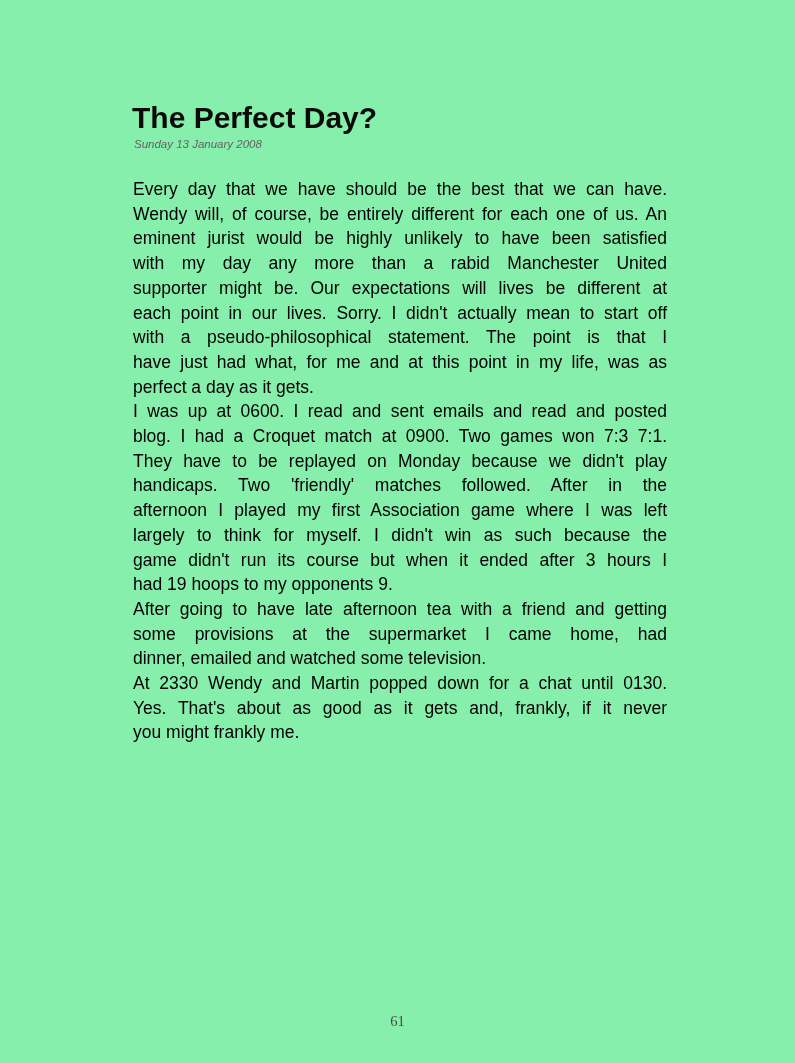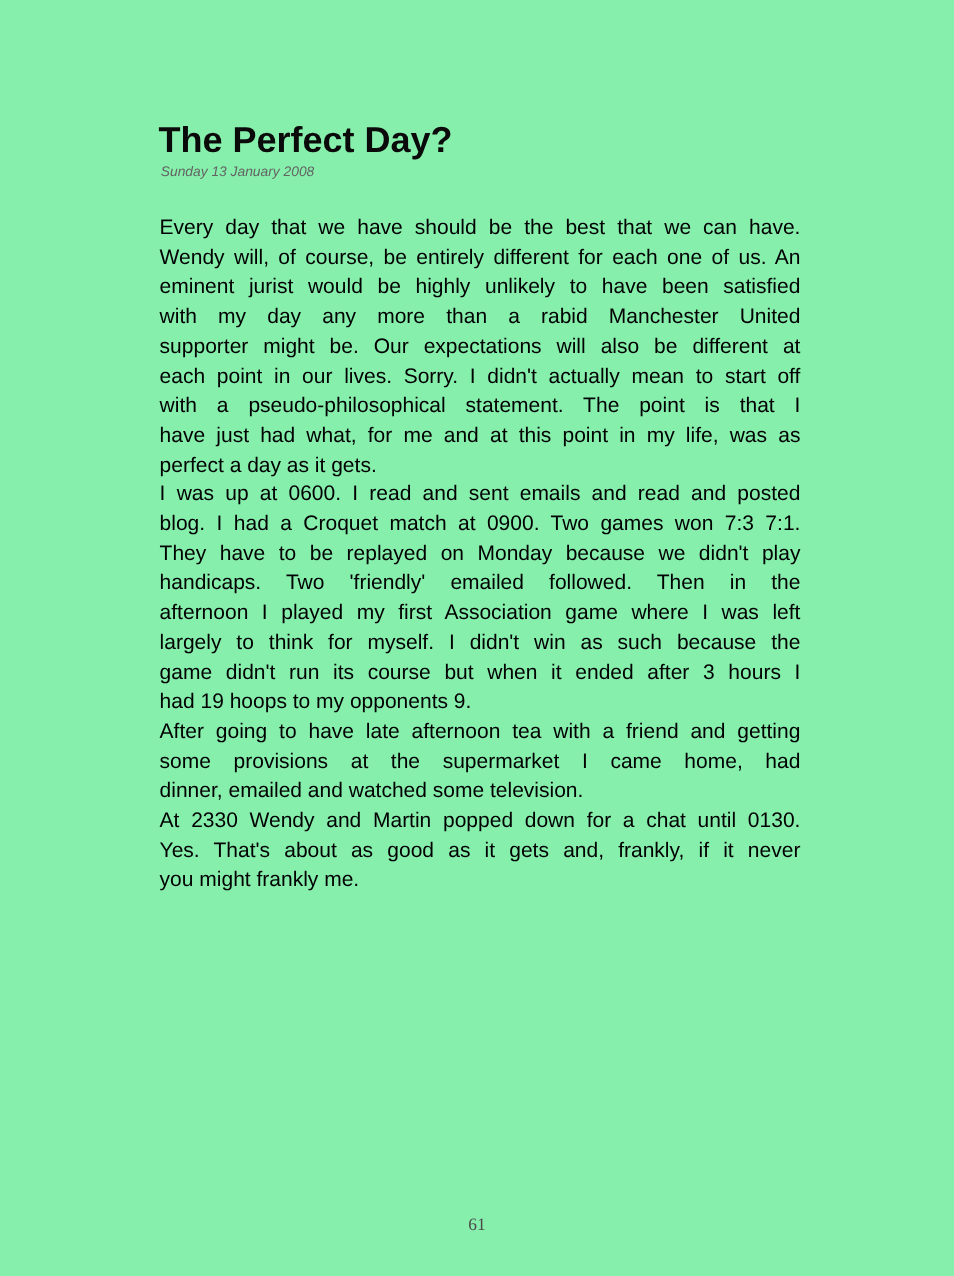--- a/index.html
+++ b/index.html
@@ -79,31 +79,31 @@
   <h1 class="article-title">The Perfect Day?</h1>
 
   <div class="article-date">Sunday 13 January 2008</div>
 
   <div class="article-body">
       <div class="paragraph">
         <div class="line justify">Every day that we have should be the best that we can have.</div>
         <div class="line justify">Wendy will, of course, be entirely different for each one of us. An</div>
         <div class="line justify">eminent jurist would be highly unlikely to have been satisfied</div>
         <div class="line justify">with my day any more than a rabid Manchester United</div>
-        <div class="line justify">supporter might be. Our expectations will also be different at</div>
+        <div class="line justify">supporter might be. Our expectations will lives be different at</div>
         <div class="line justify">each point in our lives. Sorry. I didn't actually mean to start off</div>
         <div class="line justify">with a pseudo-philosophical statement. The point is that I</div>
         <div class="line justify">have just had what, for me and at this point in my life, was as</div>
         <div class="line">perfect a day as it gets.</div>
       </div>
       <div class="paragraph">
         <div class="line justify">I was up at 0600. I read and sent emails and read and posted</div>
         <div class="line justify">blog. I had a Croquet match at 0900. Two games won 7:3 7:1.</div>
         <div class="line justify">They have to be replayed on Monday because we didn't play</div>
-        <div class="line justify">handicaps. Two 'friendly' emailed followed. Then in the</div>
+        <div class="line justify">handicaps. Two 'friendly' matches followed. After in the</div>
         <div class="line justify">afternoon I played my first Association game where I was left</div>
         <div class="line justify">largely to think for myself. I didn't win as such because the</div>
         <div class="line justify">game didn't run its course but when it ended after 3 hours I</div>
         <div class="line">had 19 hoops to my opponents 9.</div>
       </div>
       <div class="paragraph">
         <div class="line justify">After going to have late afternoon tea with a friend and getting</div>
         <div class="line justify">some provisions at the supermarket I came home, had</div>
         <div class="line">dinner, emailed and watched some television.</div>
       </div>

